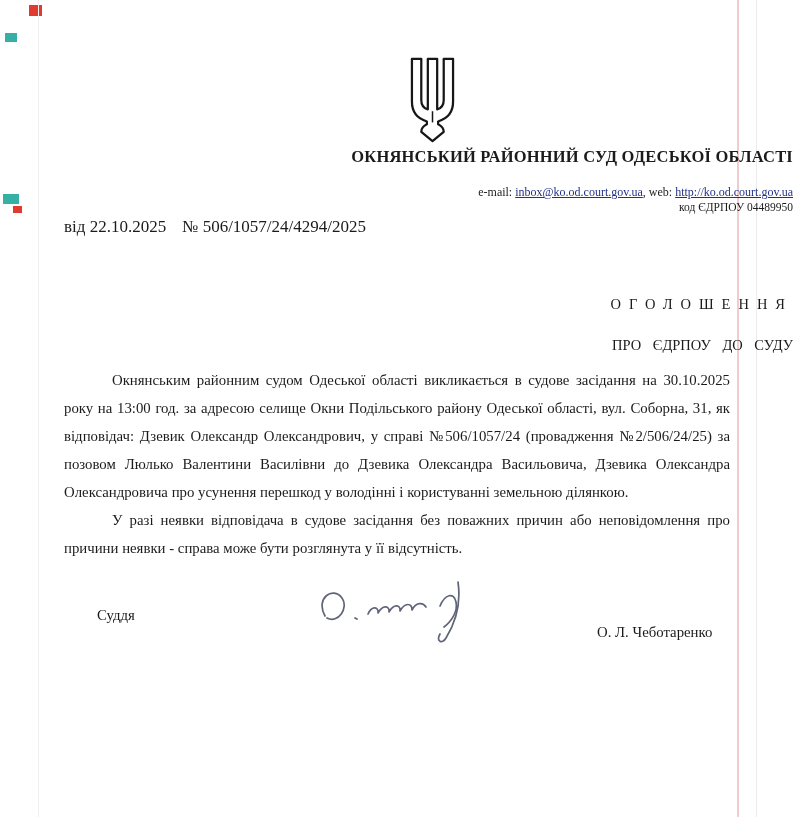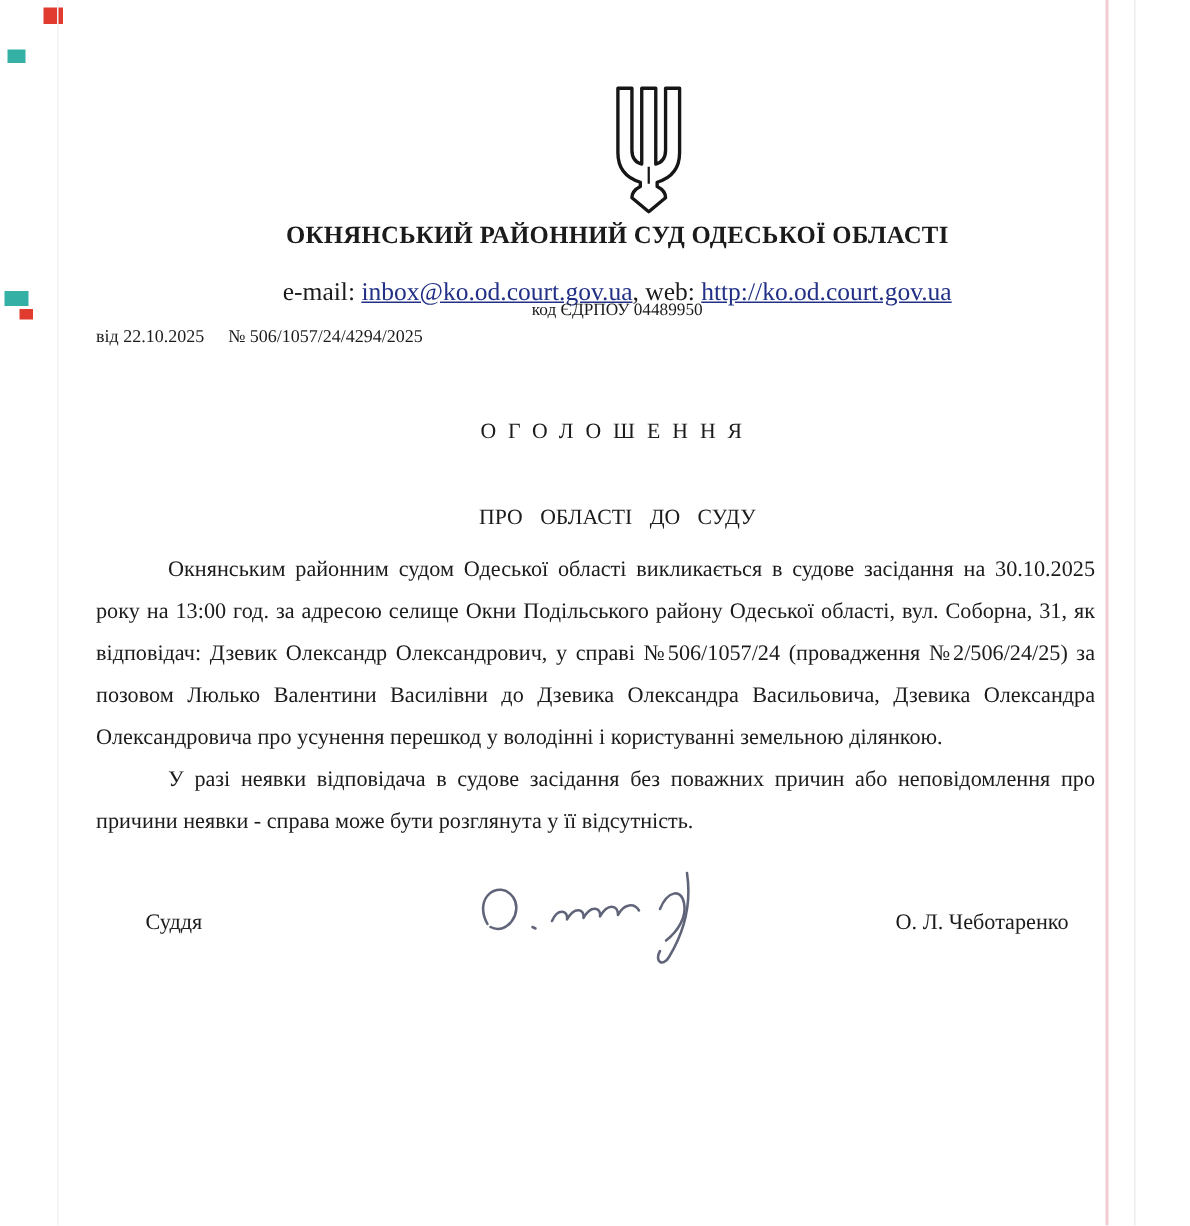--- a/index.html
+++ b/index.html
@@ -13,41 +13,41 @@
   .artifact{position:absolute;}
   .a-red1{left:29px;top:5px;width:13px;height:11px;background:var(--artifact_red,#e13b30);}
   .a-teal1{left:5px;top:33px;width:12px;height:9px;background:var(--artifact_teal,#34b0a5);}
   .a-teal2{left:3px;top:194px;width:16px;height:10px;background:var(--artifact_teal,#34b0a5);}
   .a-red2{left:13px;top:206px;width:9px;height:7px;background:var(--artifact_red,#e13b30);}
   .vline{position:absolute;top:0;bottom:0;}
   .v-left{left:38px;width:1px;background:var(--artifact_faint,#f1f1f1);}
   .v-pink{left:737px;width:2px;background:var(--artifact_pink,#f0ccd2);}
   .v-gray{left:756px;width:1px;background:var(--artifact_gray,#ececec);}
   
-  .head-center{position:absolute;left:30px;width:763px;text-align:center;}
+  .head-center{position:absolute;left:30px;width:763px;text-align:right;}
   .emblem{position:absolute;left:404px;top:57px;width:57px;height:86px;}
   .court-name{top:147px;font-weight:bold;font-size:16.5px;letter-spacing:.2px;}
   .addr-line{top:169px;font-size:12.5px;}
-  .contact-line{top:185px;font-size:17px;}
+  .contact-line{top:185px;font-size:12px;}
   .contact-line .lnk{color:var(--link,#223086);text-decoration:underline;cursor:pointer;}
   .edrpou{top:201px;font-size:11.5px;}
-  .ref-line{position:absolute;left:64px;top:217px;font-size:12px;}
+  .ref-line{position:absolute;left:64px;top:217px;font-size:17px;}
   .ref-line .num{margin-left:16px;}
   
-  .doc-title{top:280px;font-size:14.5px;letter-spacing:.55em;font-weight:normal;}
+  .doc-title{top:296px;font-size:14.5px;letter-spacing:.55em;font-weight:normal;}
   .doc-subtitle{top:337px;font-size:14.5px;word-spacing:8px;}
   
   .body-text{
     position:absolute;left:64px;top:366px;width:666px;
     font-size:14.8px;line-height:28px;text-align:justify;
   }
   .body-text p{margin:0;text-indent:48px;}
   
   .sig-role{position:absolute;left:97px;top:607px;font-size:14.8px;}
-  .sig-name{position:absolute;left:597px;top:607px;font-size:14.8px;}
+  .sig-name{position:absolute;left:597px;top:624px;font-size:14.8px;}
   .signature{position:absolute;left:300px;top:576px;width:200px;height:75px;}
 </style>
 </head>
 <body>
 
 <div class="page">
 
   <div class="artifact a-red1"></div>
   <div class="artifact a-teal1"></div>
   <div class="artifact a-teal2"></div>
@@ -65,21 +65,21 @@
   <div class="head-center contact-line">
     <span>e-mail: </span><span class="lnk">inbox@ko.od.court.gov.ua</span><span>, web: </span><span class="lnk">http://ko.od.court.gov.ua</span>
   </div>
   <div class="head-center edrpou">код ЄДРПОУ 04489950</div>
 
   <div class="ref-line">
     <span>від 22.10.2025</span><span class="num">№ 506/1057/24/4294/2025</span>
   </div>
 
   <div class="head-center doc-title">ОГОЛОШЕННЯ</div>
-  <div class="head-center doc-subtitle">ПРО ОБЛАСТІ ДО СУДУ</div>
+  <div class="head-center doc-subtitle">ПРО ЄДРПОУ ДО СУДУ</div>
 
   <div class="body-text">
     <p>Окнянським районним судом Одеської області викликається в судове засідання на 30.10.2025 року на 13:00 год. за адресою селище Окни Подільського району Одеської області, вул. Соборна, 31, як відповідач: Дзевик Олександр Олександрович, у справі №506/1057/24 (провадження №2/506/24/25) за позовом Люлько Валентини Василівни до Дзевика Олександра Васильовича, Дзевика Олександра Олександровича про усунення перешкод у володінні і користуванні земельною ділянкою.</p>
     <p>У разі неявки відповідача в судове засідання без поважних причин або неповідомлення про причини неявки - справа може бути розглянута у її  відсутність.</p>
   </div>
 
   <div class="sig-role">Суддя</div>
 
   <svg class="signature" viewBox="0 0 200 75" fill="none" stroke="#4a4f66" stroke-width="1.7" stroke-linecap="round" stroke-linejoin="round" opacity="0.88">
     <path d="M25 40 C15 22 33 10 42 22 C49 32 38 48 27 42"></path>

